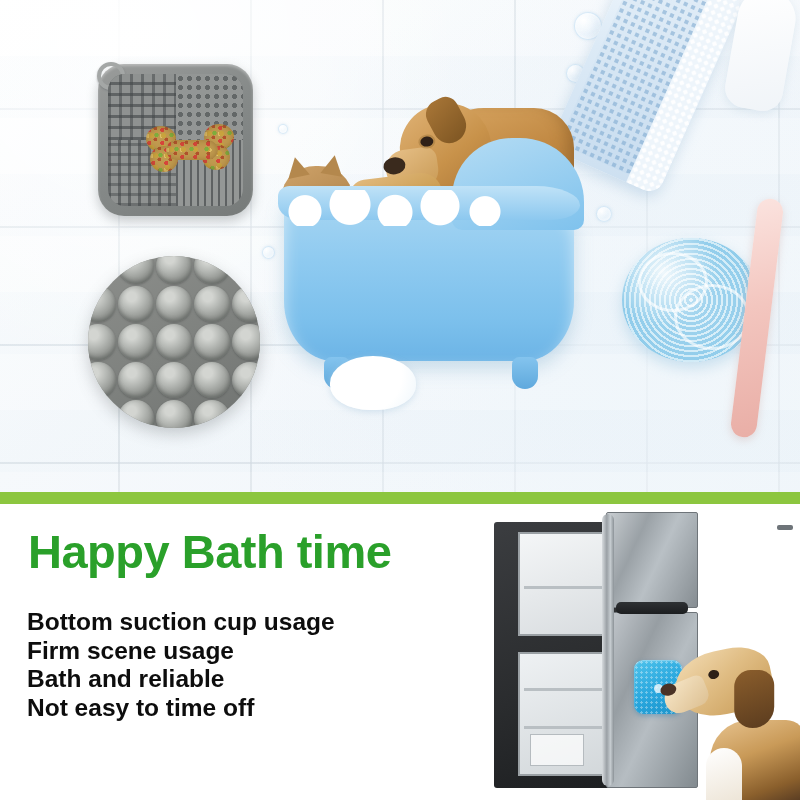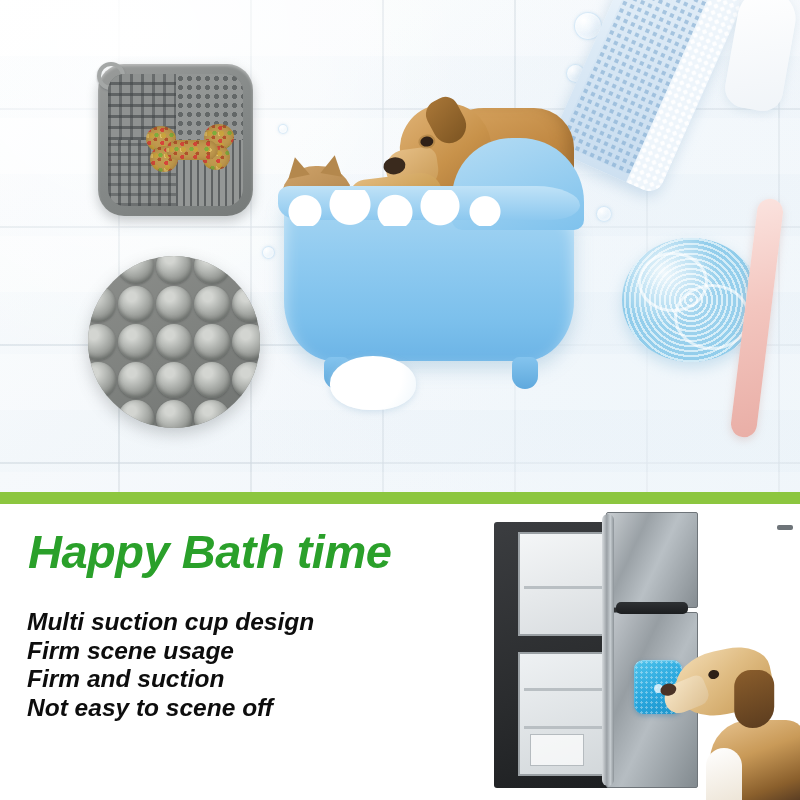--- a/index.html
+++ b/index.html
@@ -2,21 +2,21 @@
 <html><head>
 <meta charset="utf-8">
 <style>
   html,body{margin:0;padding:0;}
   body{
     width:800px;height:800px;overflow:hidden;
     background:#ffffff;
     font-family:"Liberation Sans", sans-serif;
     -webkit-font-smoothing:antialiased;
   }
-  .page{position:relative;width:800px;height:800px;overflow:hidden;background:#fff;font-style:italic;}
+  .page{position:relative;width:800px;height:800px;overflow:hidden;background:#fff;}
 
   
   .hero{position:absolute;left:0;top:0;width:800px;height:492px;overflow:hidden;
         background:#fbfcfd;}
   
   .tilewall{position:absolute;inset:0;
     background:
       linear-gradient(to right, rgba(205,214,221,.55) 0 2px, transparent 2px),
       linear-gradient(to bottom, rgba(205,214,221,.55) 0 2px, transparent 2px),
       linear-gradient(145deg,#ffffff 0%,#f4f8fb 45%,#eef4f9 100%);
@@ -368,24 +368,24 @@
     <div class="brush"></div>
   </div>
 
   <div class="divider" style="background:#8cc63f;"></div>
 
   <div class="lower">
 
     <div class="headline" style="color:#2aa02a;">Happy Bath time</div>
 
     <div class="bullets">
-      <div>Multi suction cup design</div>
+      <div>Bottom suction cup usage</div>
       <div>Firm scene usage</div>
-      <div>Firm and suction</div>
-      <div>Not easy to scene off</div>
+      <div>Bath and reliable</div>
+      <div>Not easy to time off</div>
     </div>
 
     <div class="fridge">
       <div class="fr-body"></div>
       <div class="fr-openTop">
         <div class="fr-shelf" style="top:52px;"></div>
       </div>
       <div class="fr-openBot">
         <div class="fr-shelf" style="top:34px;"></div>
         <div class="fr-shelf" style="top:72px;"></div>

